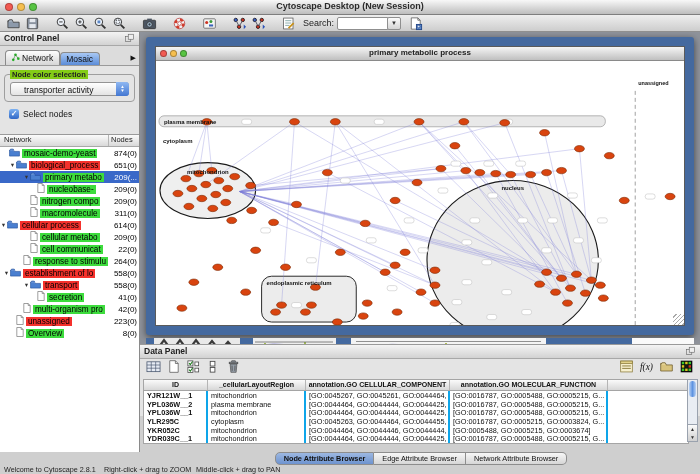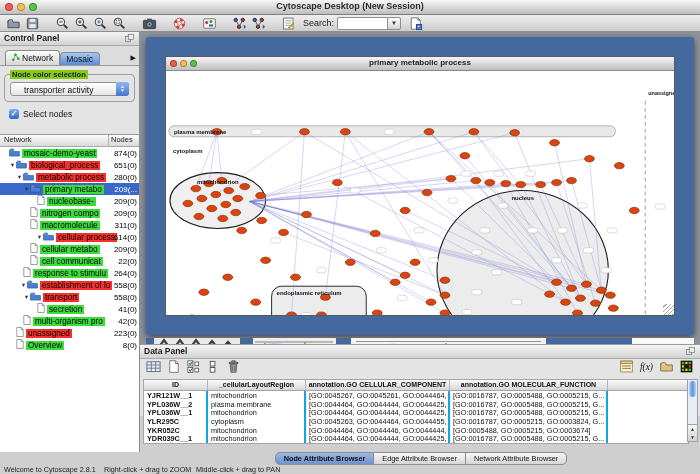--- a/index.html
+++ b/index.html
@@ -50,21 +50,21 @@
   .tree-row.sel{background:#3968c8;}
   .tree-row.sel .count{color:#fff;}
   .tr-arrow{width:7px;font-size:5.5px;color:#333;text-align:center;flex:none;}
   .tr-label{padding:0 2px;flex:none;max-width:86px;overflow:hidden;}
   .bg-green{background:#3ddc3d}.bg-red{background:#f5312c}
   .count{position:absolute;right:2px;font-size:8px;color:#000;background:transparent;}
   .tree-row.sel .count{background:transparent;}
   
   .desktop{position:absolute;left:140px;top:32px;width:560px;height:320px;background:#8f939b;overflow:hidden;}
   .net-window{position:absolute;left:6px;top:5px;width:548px;height:298px;background:#44699f;border-radius:3px;
-    box-shadow:0 2px 7px rgba(0,0,0,.55);padding:19px;box-sizing:border-box;}
+    box-shadow:0 2px 7px rgba(0,0,0,.55);padding:9px;box-sizing:border-box;}
   .nw-inner{width:100%;height:100%;background:#fff;border:1px solid #5a5a5a;box-sizing:border-box;display:flex;flex-direction:column;}
   .nw-titlebar{height:13px;background:linear-gradient(#f5f5f5,#bfbfbf);border-bottom:1px solid #8a8a8a;position:relative;flex:none;}
   .nw-lights{position:absolute;left:4px;top:3px;display:flex;gap:3px;}
   .nw-light{width:7px;height:7px;border-radius:50%;border:1px solid rgba(0,0,0,.3);box-sizing:border-box;}
   .nw-title{position:absolute;left:0;right:0;top:1px;text-align:center;font-size:8px;font-weight:bold;color:#222;}
   .nw-canvas{flex:1;position:relative;overflow:hidden;}
   .nw-canvas svg{position:absolute;left:0;top:0;}
   .nw-grip{position:absolute;right:0;bottom:0;width:11px;height:11px;
     background:repeating-linear-gradient(135deg,#fff 0 2px,#aaa 2px 3px);}
   .fragments{position:absolute;left:6px;top:306px;width:548px;height:14px;display:flex;}
@@ -280,29 +280,20 @@
           </div>
           <div class="tree-row" style="padding-left: 9px;">
             <span class="tr-arrow">▼</span>
             <span style="margin-right: 2px; flex: 0 0 auto;"><svg width="11" height="9" viewBox="0 0 12 10">
                 <path d="M.5 9 V2.6 h4 l1 1.2 H11.5 V9 Z" fill="#4a7fd0" stroke="#23509a" stroke-width=".7"></path>
                 <path d="M.5 3.4 1.6 1.2 h3 l.9 1.6" fill="#6f9ade" stroke="#23509a" stroke-width=".7"></path>
               </svg></span>
             <span class="tr-label bg-red">biological_process</span>
             <span class="count">651(0)</span>
           </div>
-          <div class="tree-row" style="padding-left: 16px;">
-            <span class="tr-arrow">▼</span>
-            <span style="margin-right: 2px; flex: 0 0 auto;"><svg width="11" height="9" viewBox="0 0 12 10">
-                <path d="M.5 9 V2.6 h4 l1 1.2 H11.5 V9 Z" fill="#4a7fd0" stroke="#23509a" stroke-width=".7"></path>
-                <path d="M.5 3.4 1.6 1.2 h3 l.9 1.6" fill="#6f9ade" stroke="#23509a" stroke-width=".7"></path>
-              </svg></span>
-            <span class="tr-label bg-red">metabolic process</span>
-            <span class="count">280(0)</span>
-          </div>
           <div class="tree-row sel" style="padding-left: 23px;">
             <span class="tr-arrow">▼</span>
             <span style="margin-right: 2px; flex: 0 0 auto;"><svg width="11" height="9" viewBox="0 0 12 10">
                 <path d="M.5 9 V2.6 h4 l1 1.2 H11.5 V9 Z" fill="#4a7fd0" stroke="#23509a" stroke-width=".7"></path>
                 <path d="M.5 3.4 1.6 1.2 h3 l.9 1.6" fill="#6f9ade" stroke="#23509a" stroke-width=".7"></path>
               </svg></span>
             <span class="tr-label bg-green">primary metabo</span>
             <span class="count">209(...</span>
           </div>
           <div class="tree-row" style="padding-left: 30px;">
@@ -325,21 +316,21 @@
           </div>
           <div class="tree-row" style="padding-left: 23px;">
             <span class="tr-arrow"></span>
             <span style="margin-right: 2px; flex: 0 0 auto;"><svg width="8" height="10" viewBox="0 0 8 10">
                 <path d="M.8.5 h4.4 l2 2 V9.5 H.8 Z" fill="#fff" stroke="#777" stroke-width=".7"></path>
                 <path d="M5.2.5 v2 h2" fill="none" stroke="#777" stroke-width=".7"></path>
               </svg></span>
             <span class="tr-label bg-green">macromolecule</span>
             <span class="count">311(0)</span>
           </div>
-          <div class="tree-row" style=" margin-left: 36px;">
+          <div class="tree-row" style="">
             <span class="tr-arrow">▼</span>
             <span style="margin-right: 2px; flex: 0 0 auto;"><svg width="11" height="9" viewBox="0 0 12 10">
                 <path d="M.5 9 V2.6 h4 l1 1.2 H11.5 V9 Z" fill="#4a7fd0" stroke="#23509a" stroke-width=".7"></path>
                 <path d="M.5 3.4 1.6 1.2 h3 l.9 1.6" fill="#6f9ade" stroke="#23509a" stroke-width=".7"></path>
               </svg></span>
             <span class="tr-label bg-red">cellular process</span>
             <span class="count">614(0)</span>
           </div>
           <div class="tree-row" style="padding-left: 23px;">
             <span class="tr-arrow"></span>
@@ -361,21 +352,21 @@
           </div>
           <div class="tree-row" style="padding-left: 16px;">
             <span class="tr-arrow"></span>
             <span style="margin-right: 2px; flex: 0 0 auto;"><svg width="8" height="10" viewBox="0 0 8 10">
                 <path d="M.8.5 h4.4 l2 2 V9.5 H.8 Z" fill="#fff" stroke="#777" stroke-width=".7"></path>
                 <path d="M5.2.5 v2 h2" fill="none" stroke="#777" stroke-width=".7"></path>
               </svg></span>
             <span class="tr-label bg-green">response to stimulu</span>
             <span class="count">264(0)</span>
           </div>
-          <div class="tree-row" style="padding-left: 20px;">
+          <div class="tree-row" style="padding-left: 3px;">
             <span class="tr-arrow">▼</span>
             <span style="margin-right: 2px; flex: 0 0 auto;"><svg width="11" height="9" viewBox="0 0 12 10">
                 <path d="M.5 9 V2.6 h4 l1 1.2 H11.5 V9 Z" fill="#4a7fd0" stroke="#23509a" stroke-width=".7"></path>
                 <path d="M.5 3.4 1.6 1.2 h3 l.9 1.6" fill="#6f9ade" stroke="#23509a" stroke-width=".7"></path>
               </svg></span>
             <span class="tr-label bg-red">establishment of lo</span>
             <span class="count">558(0)</span>
           </div>
           <div class="tree-row" style="padding-left: 23px;">
             <span class="tr-arrow">▼</span>

